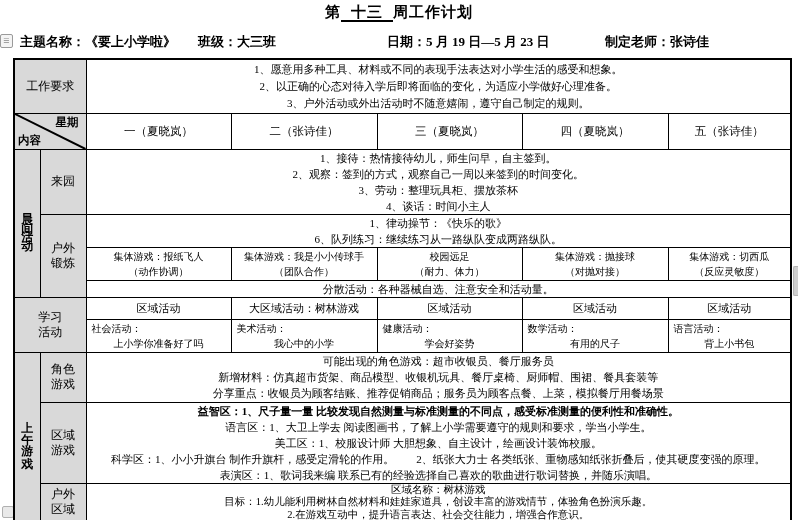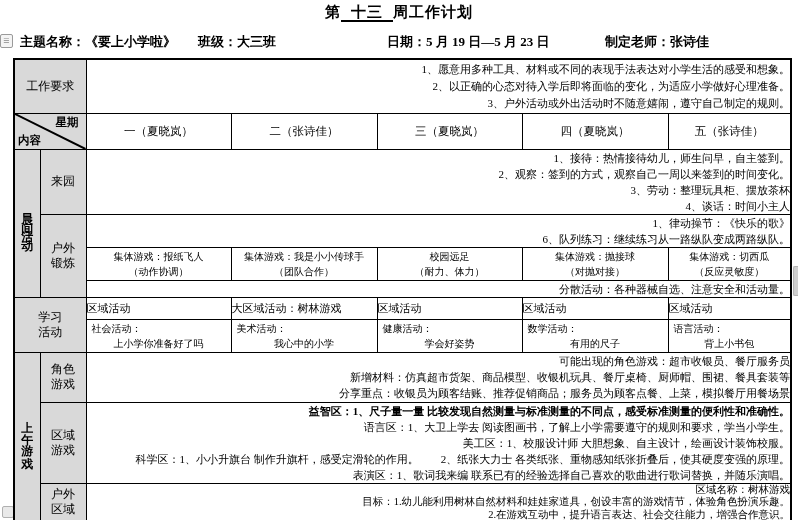--- a/index.html
+++ b/index.html
@@ -49,25 +49,25 @@
   }
   .gray { background:#d9d9d9;margin-left:48px; }
   .lbl { font-weight:bold; font-size:12px; text-align:center; line-height:15px; white-space:pre-line; }
   .vwrap { text-align:center; }
   .vtext {
     display:inline-block; writing-mode:vertical-rl; text-orientation:upright;
     font-weight:bold; font-size:12px; letter-spacing:9px; line-height:24px;
   }
   .vtext.tight { letter-spacing:12px; }
   .cell-lines { padding:2px 4px 2px 8px; }
-  .cell-lines .ln { font-size:11px; line-height:16px; text-align:right; white-space:nowrap; }
+  .cell-lines .ln { font-size:11px; line-height:16px; text-align:center; white-space:nowrap; }
   .r-work .ln { line-height:17px; }
   .day-head { text-align:center; font-size:11.5px; }
   .game-cell { text-align:center; font-weight:bold; font-size:10px; line-height:15px; padding:1px; }
-  .region-cell { text-align:left; font-size:11px; }
+  .region-cell { text-align:center; font-size:11px; }
   .act-cell { font-size:10px; padding:1px 2px; }
   .act-cell .act-l1 { text-align:left; padding-left:5px; line-height:15px; }
   .act-cell .act-l2 { text-align:center; line-height:15px; }
   .bold-ln { font-weight:bold; }
   .small-lines .ln { font-size:10.5px; line-height:12.5px; }
 
   
   .diag { position:relative; }
   .diag svg { position:absolute; left:0; top:0; width:100%; height:100%; }
   .diag .d-top { position:absolute; top:1px; right:7px; font-weight:bold; font-size:11.5px; }

